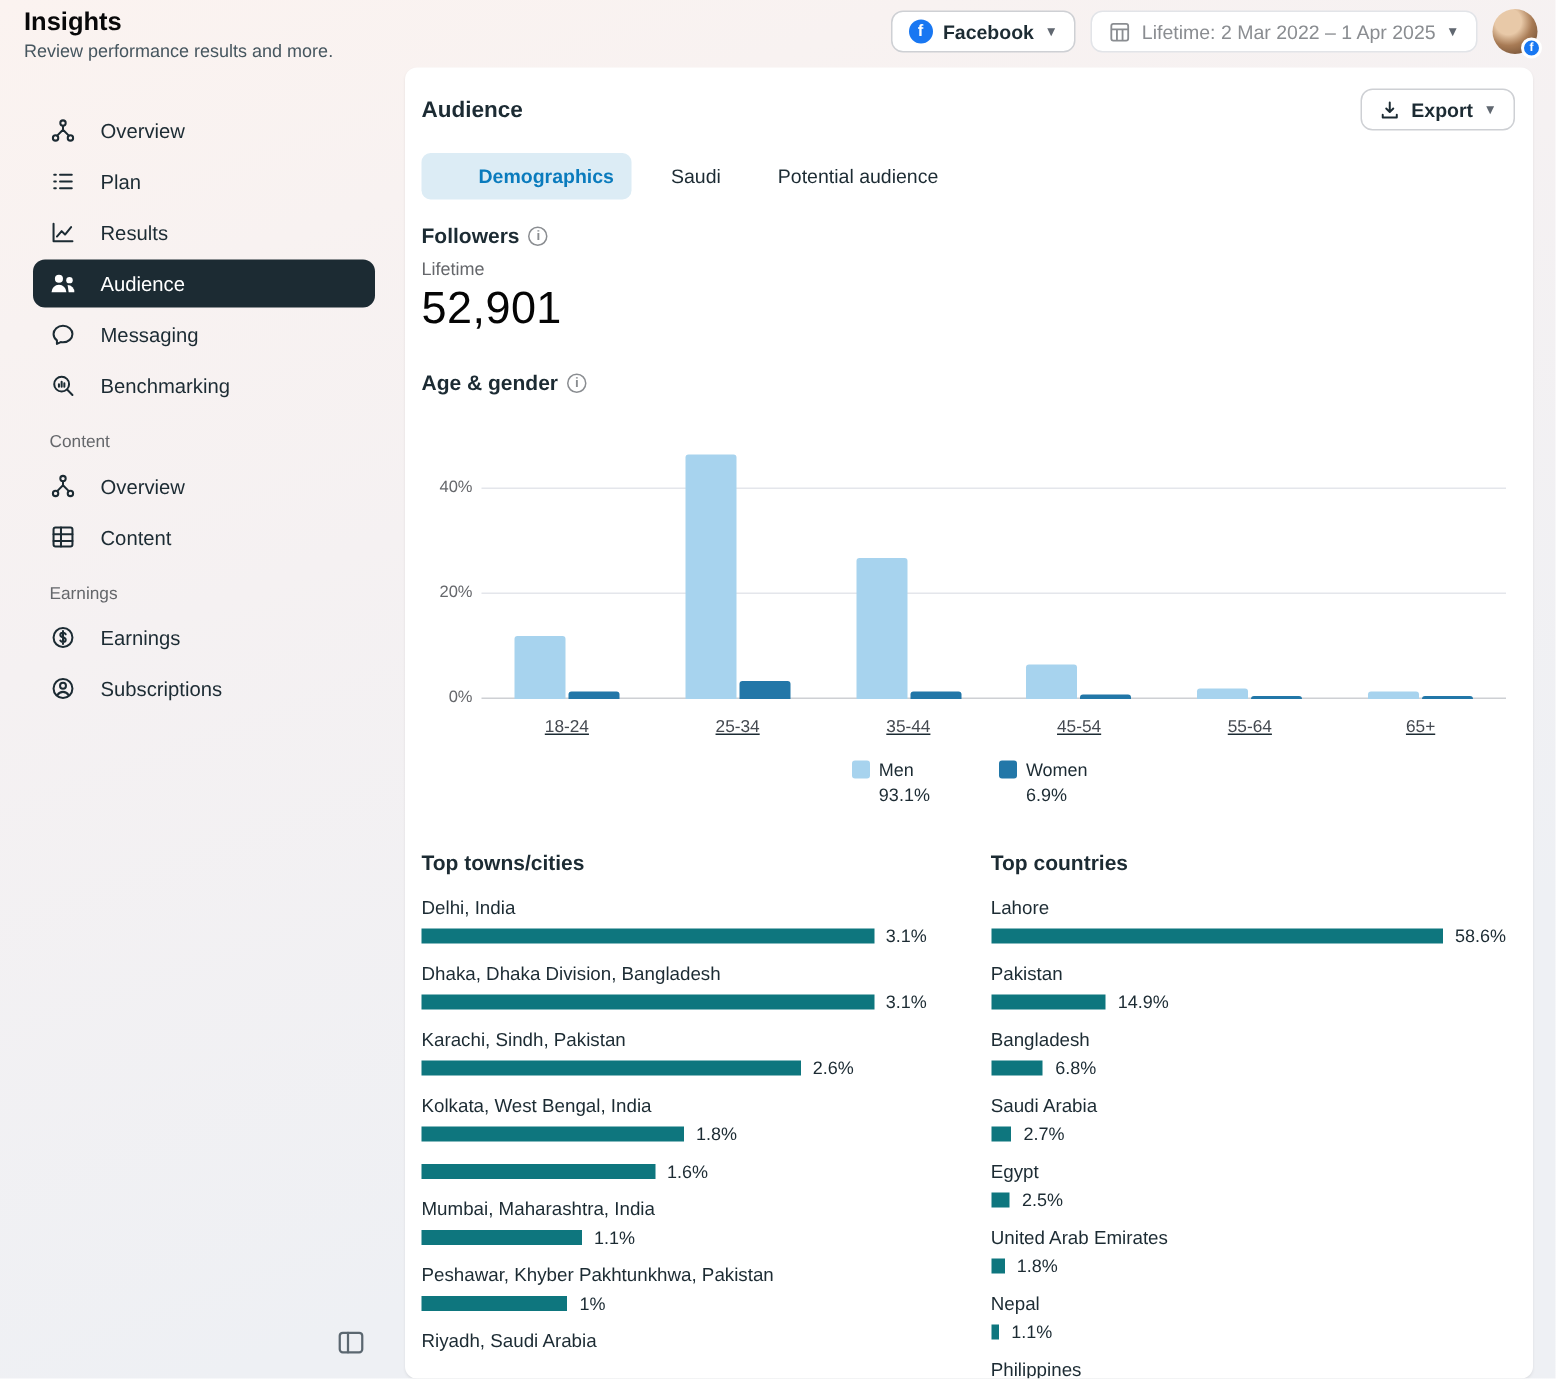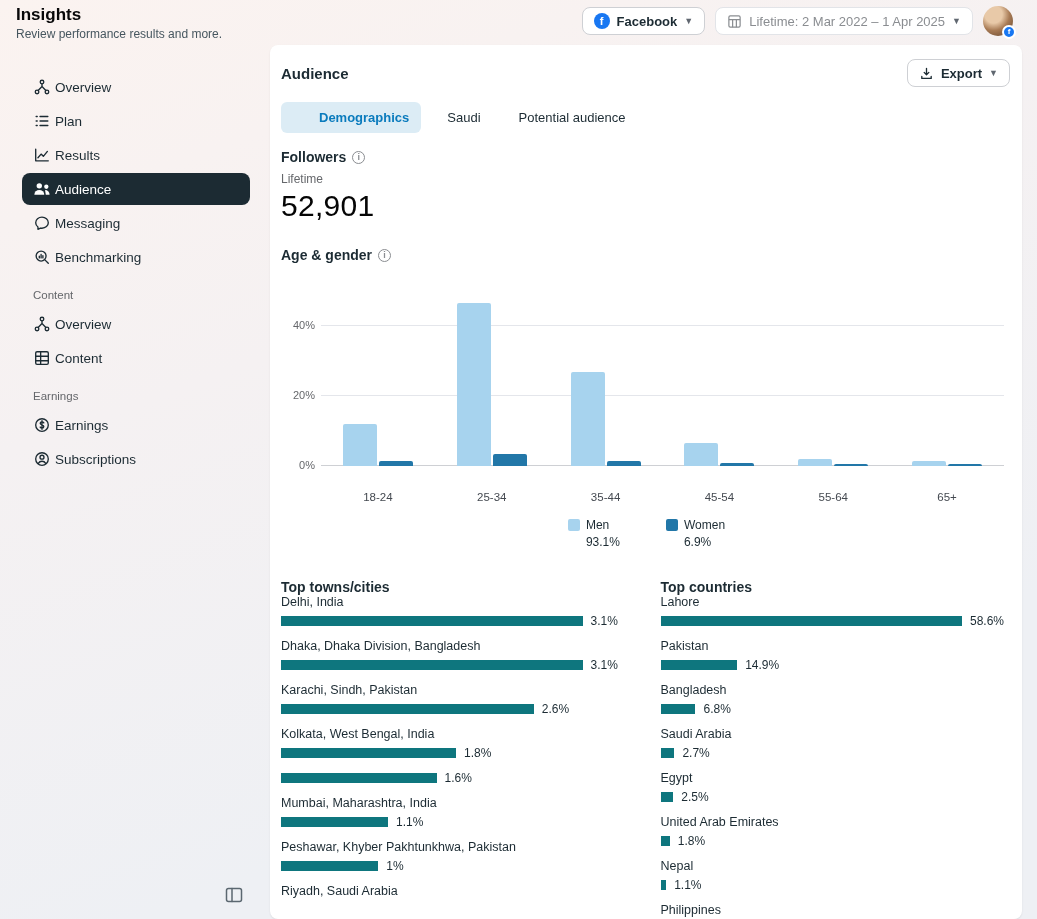--- a/index.html
+++ b/index.html
@@ -12,36 +12,36 @@
     --women:#2277a8;
   }
   *{margin:0;padding:0;box-sizing:border-box;}
   html,body{width:1037px;height:919px;}
   body{
     font-family:"Liberation Sans","DejaVu Sans",sans-serif;
     background:linear-gradient(160deg,#fbf3f0 0%,#f5f1f2 35%,#eef0f4 75%);
     color:#1c2b33;overflow:hidden;font-size:13px;
   }
   
-  .topbar{height:45px;display:flex;justify-content:space-between;align-items:flex-start;padding:6px 24px 0 16px;}
+  .topbar{height:45px;display:flex;justify-content:space-between;align-items:flex-start;padding:6px 12px 0 16px;}
   .page-title{font-size:17px;font-weight:700;color:#080809;line-height:1.1;}
   .page-subtitle{font-size:12px;color:#46565f;margin-top:2px;}
   .topbar-right{display:flex;align-items:center;gap:10px;}
   .btn{display:inline-flex;align-items:center;gap:7px;background:#fff;border:1px solid #ced0d4;border-radius:8px;height:28px;padding:0 11px;font-size:13px;font-weight:600;color:#1c2b33;cursor:pointer;font-family:inherit;}
   .fb-logo{width:16px;height:16px;border-radius:50%;background:var(--accent-blue);color:#fff;font-size:11px;font-weight:700;display:flex;align-items:center;justify-content:center;line-height:1;}
   .date-btn{color:#8a8d91;font-weight:400;border-color:#e2e4e8;}
   .date-btn .icon{display:flex;color:#8a8d91;}
   .caret{font-size:9px;color:#606770;line-height:1;}
   .avatar{width:30px;height:30px;border-radius:50%;position:relative;cursor:pointer;
     background:radial-gradient(circle at 35% 28%,#e8c9a8 0 30%,#a87b55 55%,#5a3c26 100%);}
   .avatar-badge{position:absolute;right:-3px;bottom:-3px;width:14px;height:14px;border-radius:50%;background:var(--accent-blue);border:2px solid #fff;color:#fff;font-size:8px;font-weight:700;display:flex;align-items:center;justify-content:center;line-height:1;}
   
   .body-row{display:flex;height:874px;}
   .sidebar{width:270px;flex-shrink:0;padding-top:26px;position:relative;}
-  .sb-item{display:flex;align-items:center;gap:4px;margin:0 20px 2px 22px;padding:7px 11px;border-radius:8px;font-size:13.5px;font-weight:500;cursor:pointer;color:#1c2b33;}
+  .sb-item{display:flex;align-items:center;gap:16px;margin:0 20px 2px 22px;padding:7px 11px;border-radius:8px;font-size:13.5px;font-weight:500;cursor:pointer;color:#1c2b33;}
   .sb-item.active{background:var(--selected-bg);color:#fff;}
   .sb-icon{width:18px;height:18px;display:flex;flex-shrink:0;}
   .sb-icon svg{width:18px;height:18px;}
   .sb-section-label{font-size:11.5px;color:#65676b;margin:16px 20px 7px 33px;}
   .sidebar-collapse{position:absolute;bottom:14px;left:224px;width:20px;height:20px;color:#5b6770;cursor:pointer;}
   .sidebar-collapse svg{width:20px;height:20px;}
   
   .card{flex:1;background:#fff;border-radius:8px;margin-right:15px;padding:14px 12px 0 11px;box-shadow:0 1px 2px rgba(0,0,0,.08);overflow:hidden;}
   .card-header{display:flex;justify-content:space-between;align-items:center;}
   .card-header h2{font-size:15px;font-weight:700;}
@@ -58,29 +58,29 @@
   .age-title{margin-top:24px;}
   
   .age-chart{margin:28px 2px 0 4px;}
   .plot{position:relative;height:175px;margin-left:36px;margin-right:4px;}
   .gridline{position:absolute;left:0;right:0;height:1px;background:#e4e6eb;}
   .gridline.zero{background:#ced0d4;}
   .ytick{position:absolute;left:-36px;top:-6px;width:30px;text-align:right;font-size:11px;color:#65676b;}
   .groups{position:absolute;inset:0;display:flex;}
   .group{flex:1;display:flex;align-items:flex-end;justify-content:center;gap:2px;}
   .bar{width:34px;border-radius:2px 2px 0 0;}
-  .xlabels{display:flex;margin:25px 4px 0 36px;}
+  .xlabels{display:flex;margin:13px 4px 0 36px;text-decoration:underline;}
   .xlabel{flex:1;text-align:center;font-size:11.5px;color:#444950;}
   .legend{display:flex;justify-content:center;gap:46px;margin-top:15px;}
   .legend-row{display:flex;align-items:center;gap:6px;font-size:12px;color:#1c2b33;}
   .legend-swatch{width:12px;height:12px;border-radius:2px;}
   .legend-total{font-size:12px;color:#1c2b33;margin:3px 0 0 18px;}
   
   .bottom-grid{display:grid;grid-template-columns:1fr 1fr;gap:0 30px;margin-top:30px;}
-  .bl-title{font-size:14px;font-weight:700;}
+  .bl-title{font-size:14px;font-weight:700;margin-bottom:15px;}
   .bl-row{margin-bottom:11px;}
   .bl-label{font-size:12.5px;color:#1c2b33;margin-bottom:5px;}
   .bl-bar-row{display:flex;align-items:center;}
   .bl-bar{height:10px;background:var(--teal);min-width:4px;}
   .bl-pct{font-size:12px;color:#1c2b33;margin-left:8px;white-space:nowrap;}
 </style>
 </head>
 <body>
 
 <div class="app">

